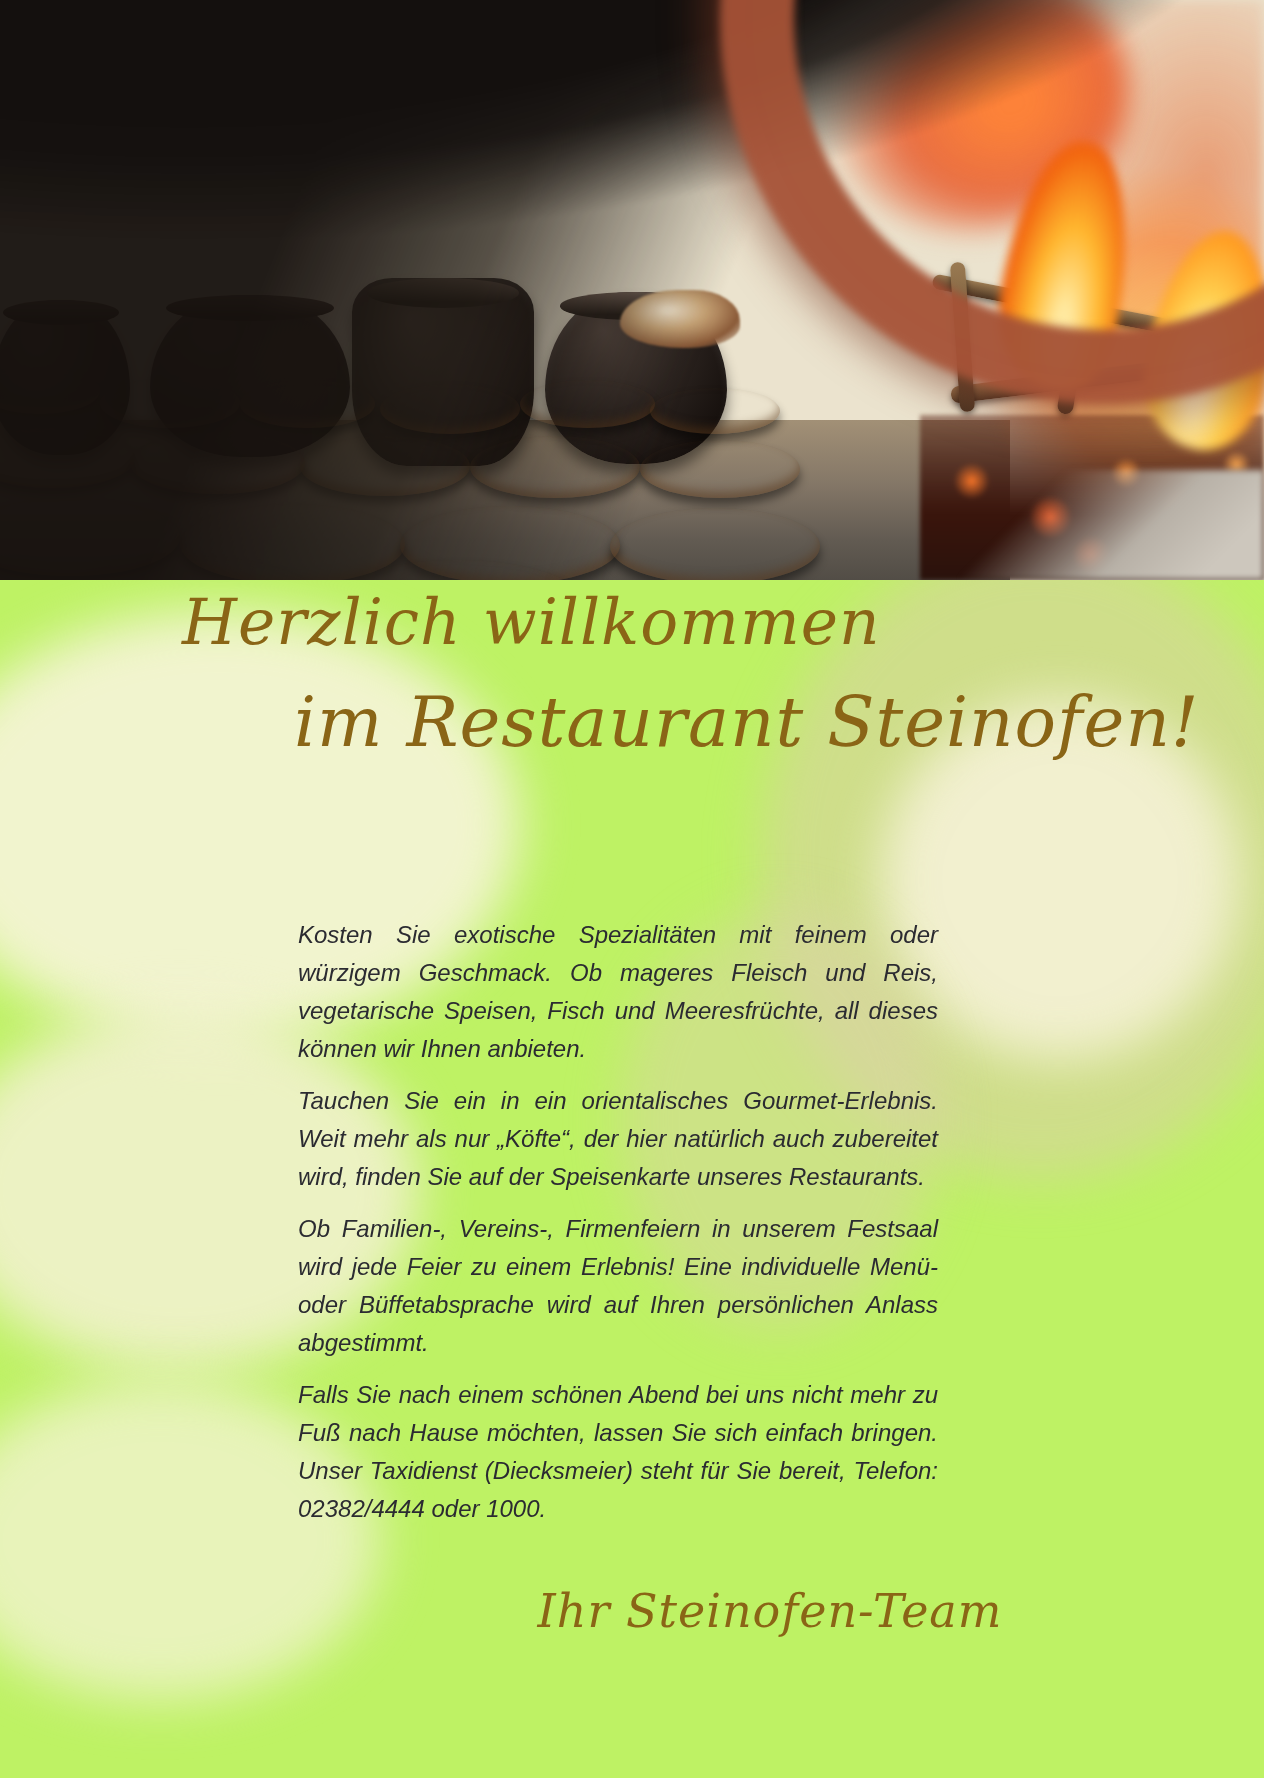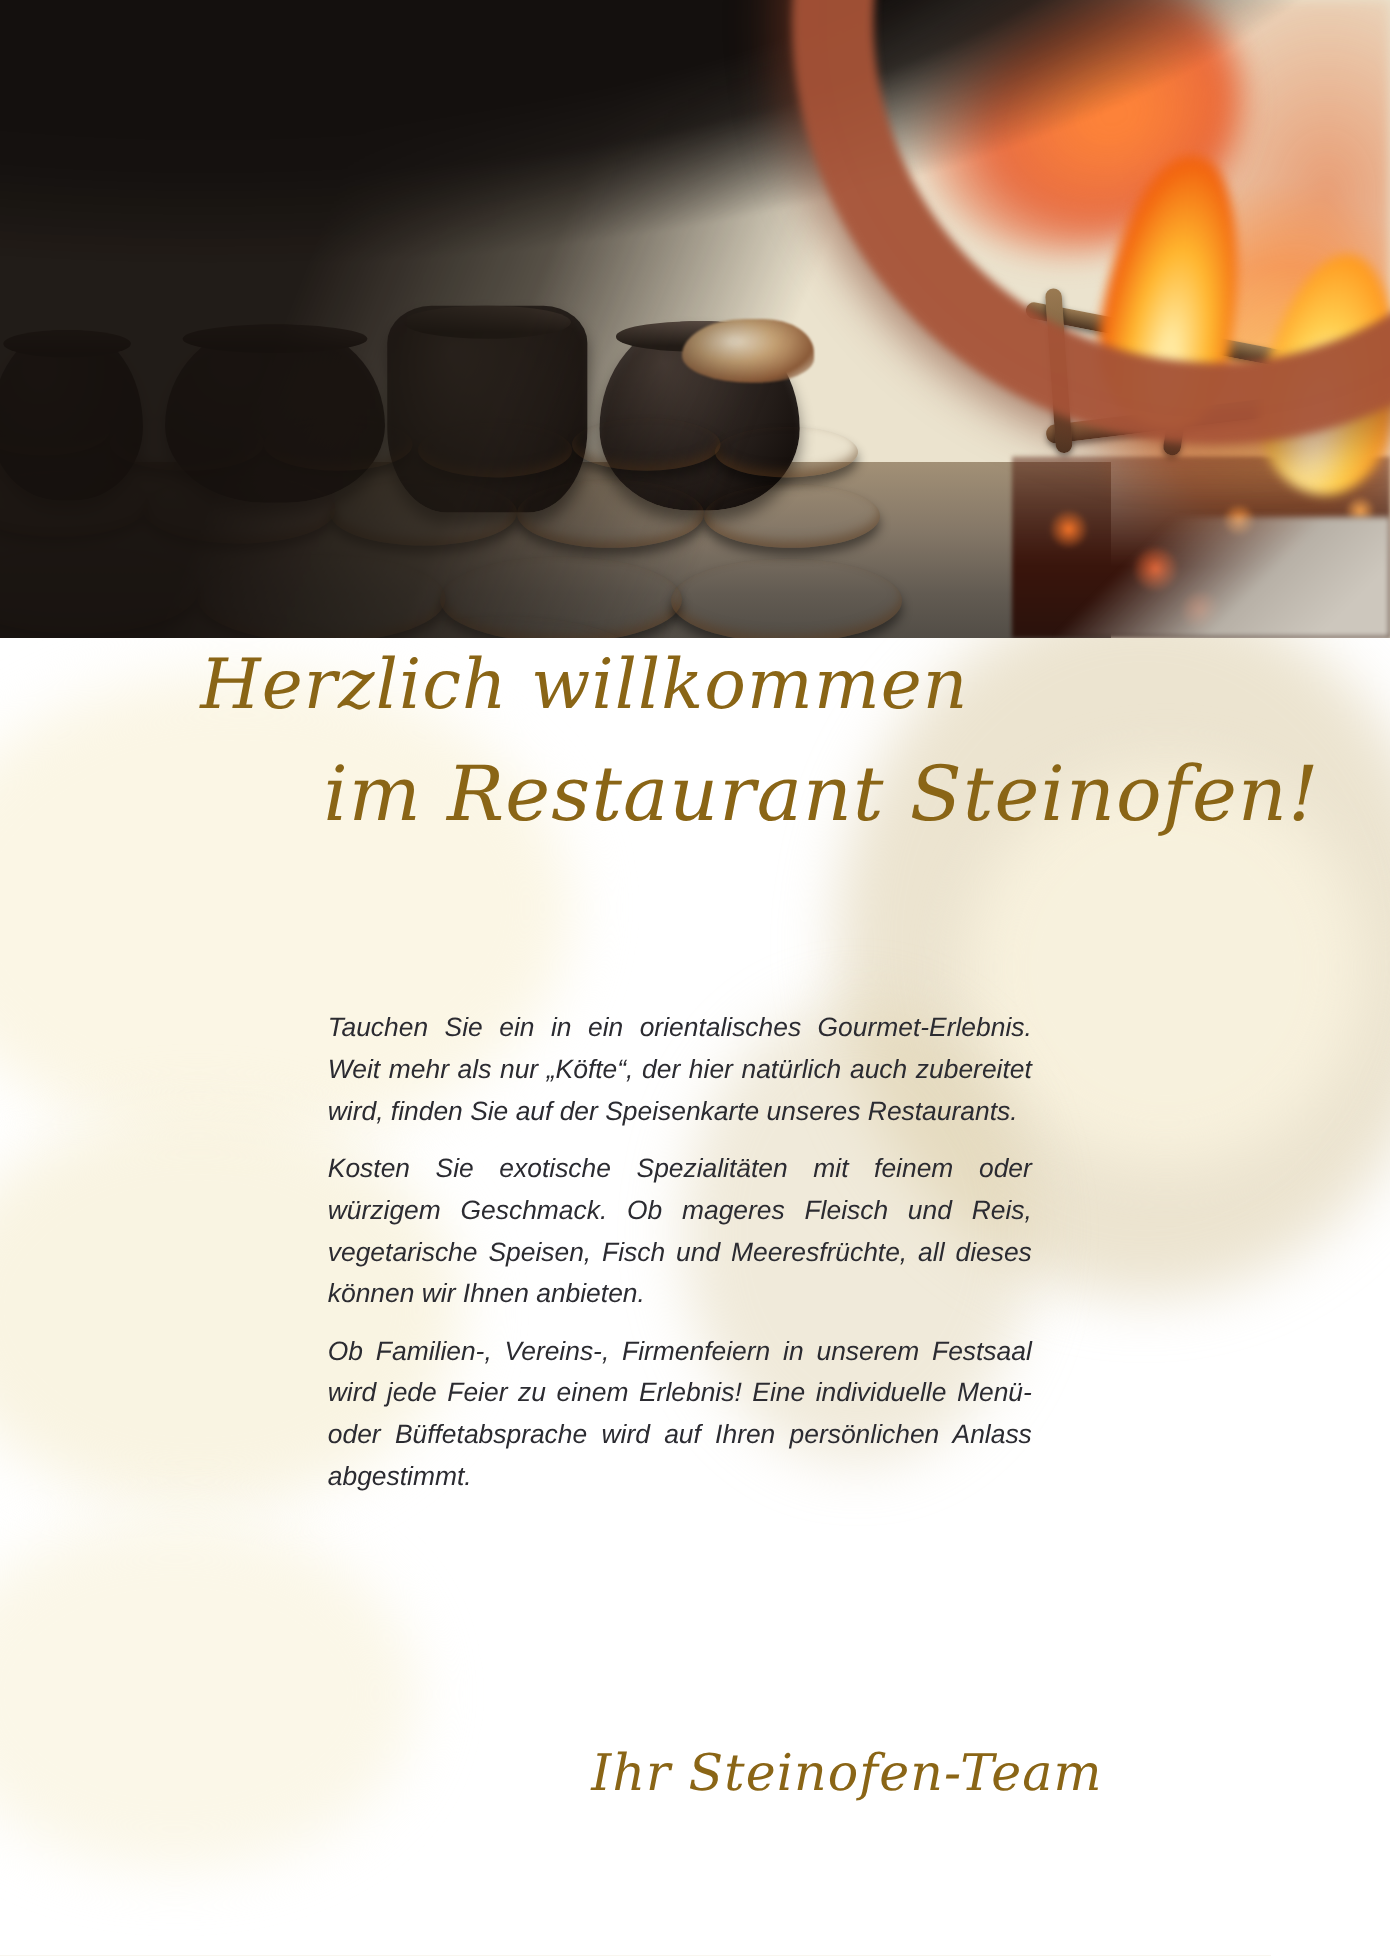--- a/index.html
+++ b/index.html
@@ -116,21 +116,21 @@
     background:
       radial-gradient(rgba(104,70,36,.55) 14%, rgba(0,0,0,0) 16%),
       radial-gradient(ellipse at 35% 28%, #f2dfae 0%, #e2c globalization 0%),
       radial-gradient(ellipse at 35% 28%, #f2dfae 0%, #e3c austere 0%),
       radial-gradient(ellipse at 35% 28%, #f2dfae 0%, #e3c493 40%, #c59a66 75%, #96714a 100%);
     background-size:20px 13px, 100% 100%, 100% 100%, 100% 100%;
     box-shadow:0 7px 10px rgba(0,0,0,.45), inset 0 -6px 10px rgba(90,55,25,.5);}
   
   .content{
     position:absolute;left:0;top:580px;width:1264px;height:1198px;
-    background:#ffffff;overflow:hidden;
+    background:#bef264;overflow:hidden;
   }
   .blob{position:absolute;border-radius:50%;filter:blur(26px);}
   .b1{left:-80px;top:30px;width:600px;height:430px;background:rgba(250,244,224,.85);}
   .b2{left:-60px;top:430px;width:480px;height:360px;background:rgba(248,241,219,.8);}
   .b3{left:760px;top:-40px;width:560px;height:640px;background:rgba(220,206,170,.55);}
   .b4{left:880px;top:120px;width:360px;height:360px;background:rgba(250,244,224,.8);}
   .b5{left:-60px;top:800px;width:440px;height:320px;background:rgba(249,243,222,.7);}
   .b6{left:620px;top:330px;width:320px;height:420px;background:rgba(222,208,172,.45);}
   .headline{
     position:absolute;color:#8a6516;
@@ -203,19 +203,20 @@
   <div class="blob b3"></div>
   <div class="blob b2"></div>
   <div class="blob b4"></div>
   <div class="blob b5"></div>
   <div class="blob b6"></div>
 
   <div class="headline hl1">Herzlich willkommen</div>
   <div class="headline hl2">im Restaurant Steinofen!</div>
 
   <div class="paragraphs">
+    <p>Kosten Sie exotische Spezialitäten mit feinem oder würzigem Geschmack. Ob mageres Fleisch und Reis, vegetarische Speisen, Fisch und Meeresfrüchte, all dieses können wir Ihnen anbieten.</p>
     <p>Tauchen Sie ein in ein orientalisches Gourmet-Erlebnis. Weit mehr als nur „Köfte“, der hier natürlich auch zubereitet wird, finden Sie auf der Speisenkarte unseres Restaurants.</p>
-    <p>Kosten Sie exotische Spezialitäten mit feinem oder würzigem Geschmack. Ob mageres Fleisch und Reis, vegetarische Speisen, Fisch und Meeresfrüchte, all dieses können wir Ihnen anbieten.</p>
     <p>Ob Familien-, Vereins-, Firmenfeiern in unserem Festsaal wird jede Feier zu einem Erlebnis! Eine individuelle Menü- oder Büffetabsprache wird auf Ihren persönlichen Anlass abgestimmt.</p>
+    <p>Falls Sie nach einem schönen Abend bei uns nicht mehr zu Fuß nach Hause möchten, lassen Sie sich einfach bringen. Unser Taxidienst (Diecksmeier) steht für Sie bereit, Telefon: 02382/4444 oder 1000.</p>
   </div>
 
   <div class="signature">Ihr Steinofen-Team</div>
 </div>
 
 </body></html>

